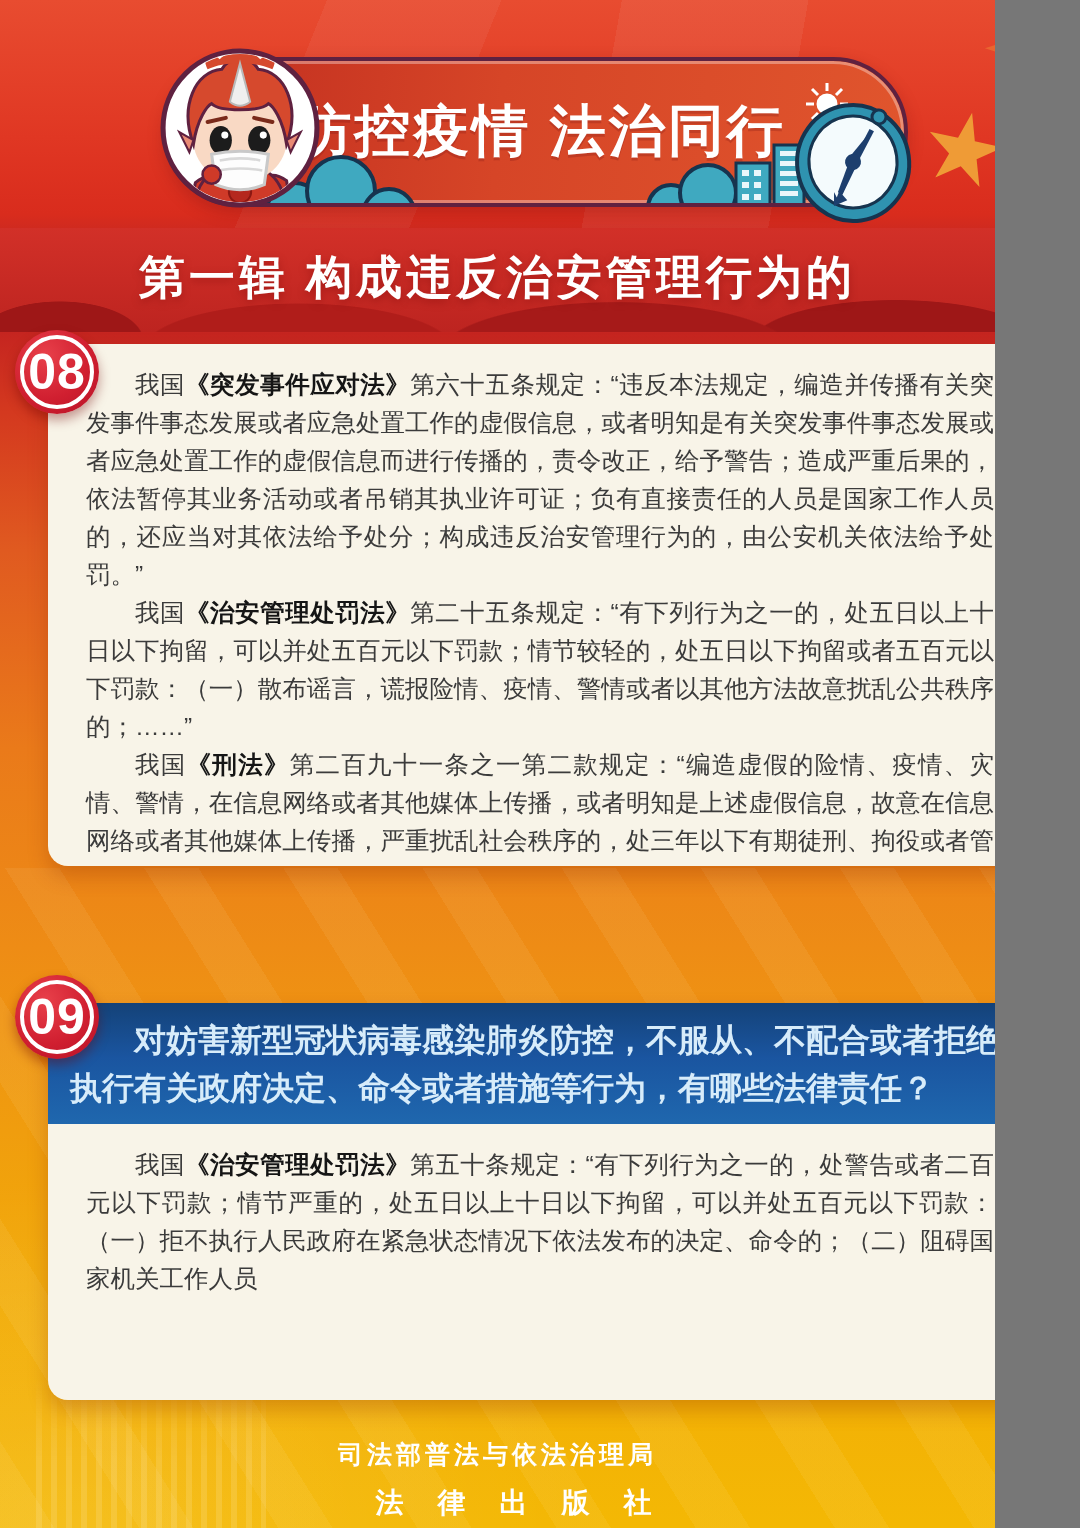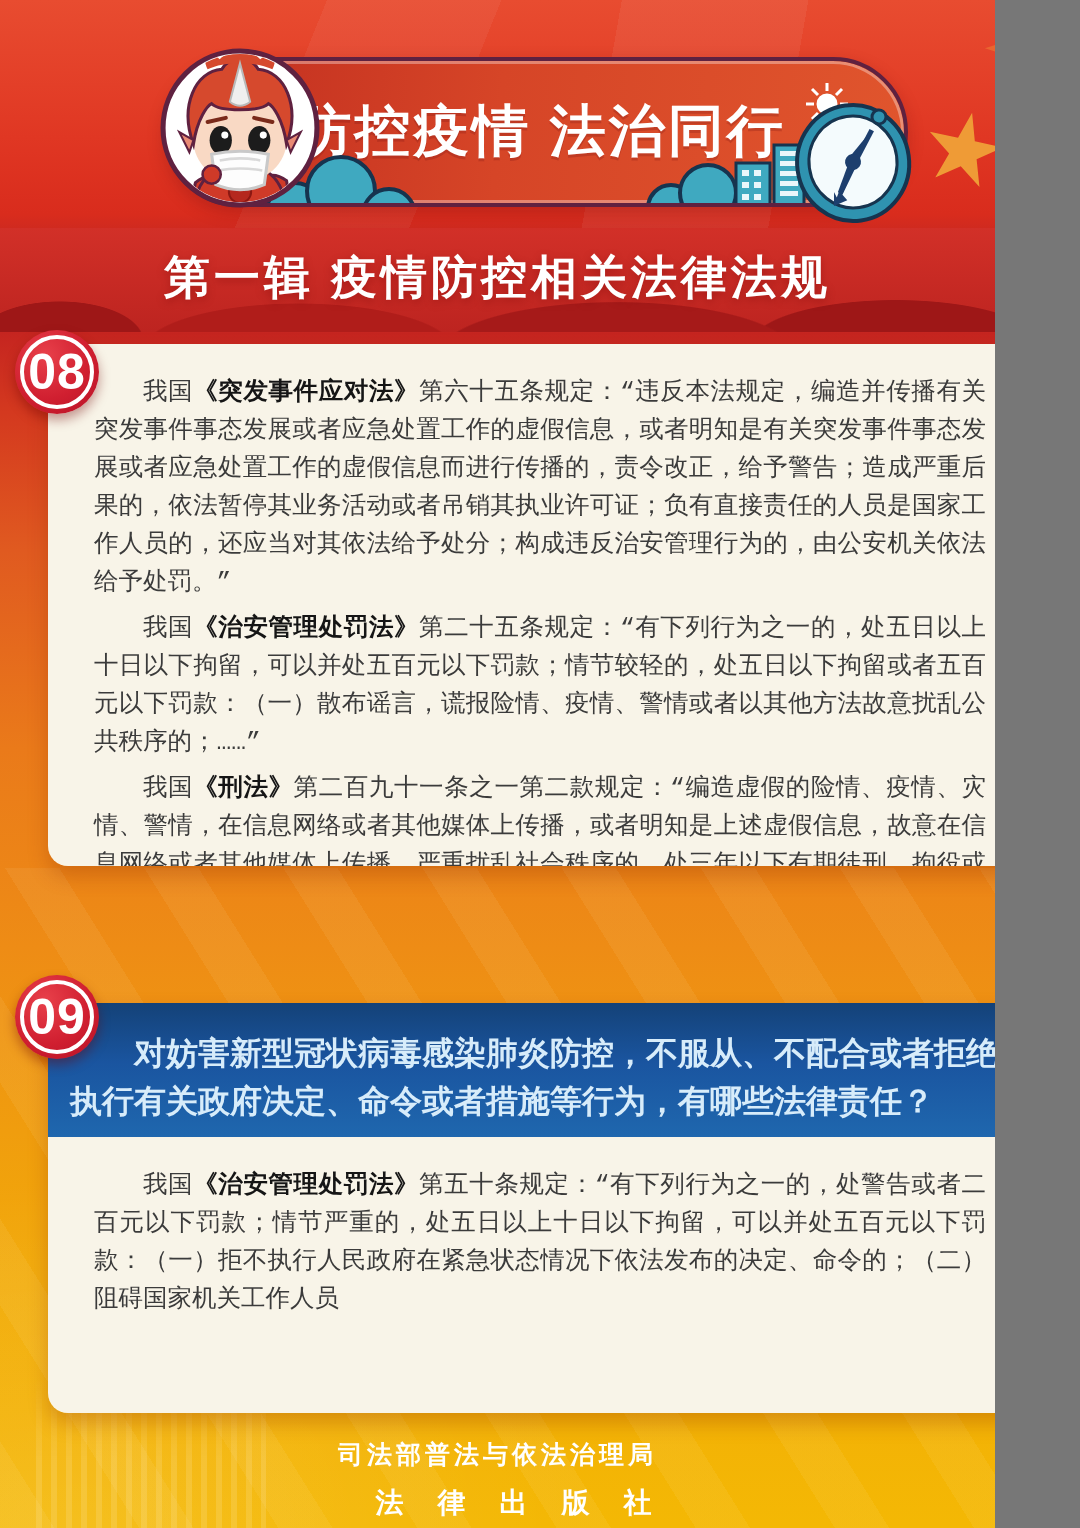--- a/index.html
+++ b/index.html
@@ -63,27 +63,27 @@
     text-shadow:0 3px 8px rgba(110,0,0,.35);z-index:2;}
   
   .panel{position:absolute;left:48px;width:984px;border-radius:20px;overflow:hidden;
     box-shadow:0 10px 20px rgba(140,40,0,.28);}
   .panel-08{top:344px;}
   .panel-09{top:1003px;}
   .qheader{background:linear-gradient(180deg,#144278 0%,#1a55a0 45%,#1f67ae 100%);
     color:#d7ecfa;font-weight:700;}
   .qheader-center{height:82px;display:flex;align-items:center;justify-content:center;
     font-size:31px;letter-spacing:1px;}
-  .qheader-indent{min-height:118px;box-sizing:border-box;padding:26px 22px 12px 22px;
+  .qheader-indent{min-height:118px;box-sizing:border-box;padding:13px 22px 12px 22px;
     font-size:32px;line-height:48px;text-indent:2em;text-align:left;}
   .qbody{background:#f8f4e8;box-sizing:border-box;padding:22px 38px 0 38px;
     font-size:24.5px;line-height:38px;color:#3b3b3b;text-align:justify;}
   .qbody-08{height:522px;}
   .qbody-09{height:276px;}
-  .law-p{margin:8px;text-indent:2em;font-family:Liberation Mono, monospace;}
+  .law-p{margin:0;text-indent:2em;}
   .law-name{font-weight:700;color:#151515;}
   .badge{position:absolute;left:15px;width:84px;height:84px;border-radius:50%;
     background:radial-gradient(circle at 36% 30%, #e8404a 0%, #d01f30 55%, #b51126 100%);
     box-shadow:0 6px 12px rgba(110,0,0,.40);z-index:5;}
   .badge::before{content:"";position:absolute;inset:5px;border:4px solid #fff;border-radius:50%;}
   .badge span{position:absolute;inset:0;display:flex;align-items:center;justify-content:center;
     color:#fff;font-size:50px;font-weight:700;letter-spacing:1px;}
   .badge-08{top:330px;}
   .badge-09{top:975px;}
   
@@ -183,21 +183,21 @@
       <ellipse cx="61" cy="63" rx="44" ry="46" fill="#f4fbfd" stroke="#16344f" stroke-width="3"></ellipse>
       <circle cx="93" cy="22" r="7" fill="#2f93b0" stroke="#16344f" stroke-width="3"></circle>
       <path d="M84,34 L66,58 L60,56 Z" fill="#1d3f6e"></path>
       <path d="M40,96 L56,66 L62,70 L46,94 L50,100 L36,104 L38,90 Z" fill="#1d3f6e"></path>
       <line x1="64" y1="62" x2="84" y2="34" stroke="#1d3f6e" stroke-width="5"></line>
       <line x1="58" y1="66" x2="44" y2="92" stroke="#1d3f6e" stroke-width="5"></line>
       <circle cx="61" cy="63" r="8" fill="#1d3f6e"></circle>
     </svg>
   </header>
 
-  <div class="subtitle">第一辑 疫情防控相关法律法规</div>
+  <div class="subtitle">第一辑 构成违反治安管理行为的</div>
 
   <div class="badge badge-08">
     <span>08</span>
   </div>
   <section class="panel panel-08">
     <div class="qbody qbody-08">
         <p class="law-p"><span>我国</span><span class="law-name">《突发事件应对法》</span><span>第六十五条规定：“违反本法规定，编造并传播有关突发事件事态发展或者应急处置工作的虚假信息，或者明知是有关突发事件事态发展或者应急处置工作的虚假信息而进行传播的，责令改正，给予警告；造成严重后果的，依法暂停其业务活动或者吊销其执业许可证；负有直接责任的人员是国家工作人员的，还应当对其依法给予处分；构成违反治安管理行为的，由公安机关依法给予处罚。”</span></p>
         <p class="law-p"><span>我国</span><span class="law-name">《治安管理处罚法》</span><span>第二十五条规定：“有下列行为之一的，处五日以上十日以下拘留，可以并处五百元以下罚款；情节较轻的，处五日以下拘留或者五百元以下罚款：（一）散布谣言，谎报险情、疫情、警情或者以其他方法故意扰乱公共秩序的；……”</span></p>
         <p class="law-p"><span>我国</span><span class="law-name">《刑法》</span><span>第二百九十一条之一第二款规定：“编造虚假的险情、疫情、灾情、警情，在信息网络或者其他媒体上传播，或者明知是上述虚假信息，故意在信息网络或者其他媒体上传播，严重扰乱社会秩序的，处三年以下有期徒刑、拘役或者管制；造成严重后果的，处三年以上七年以下有期徒刑。”</span></p>
       </div>

